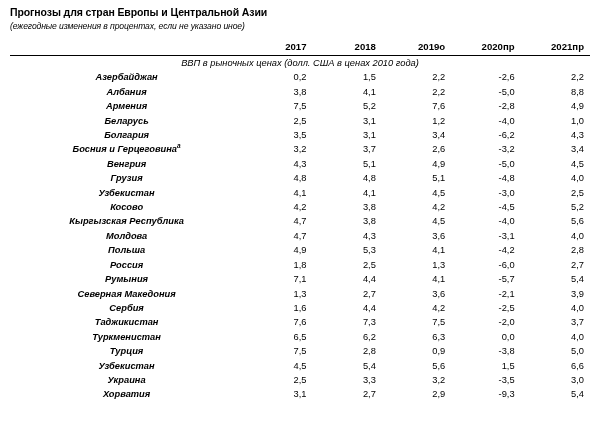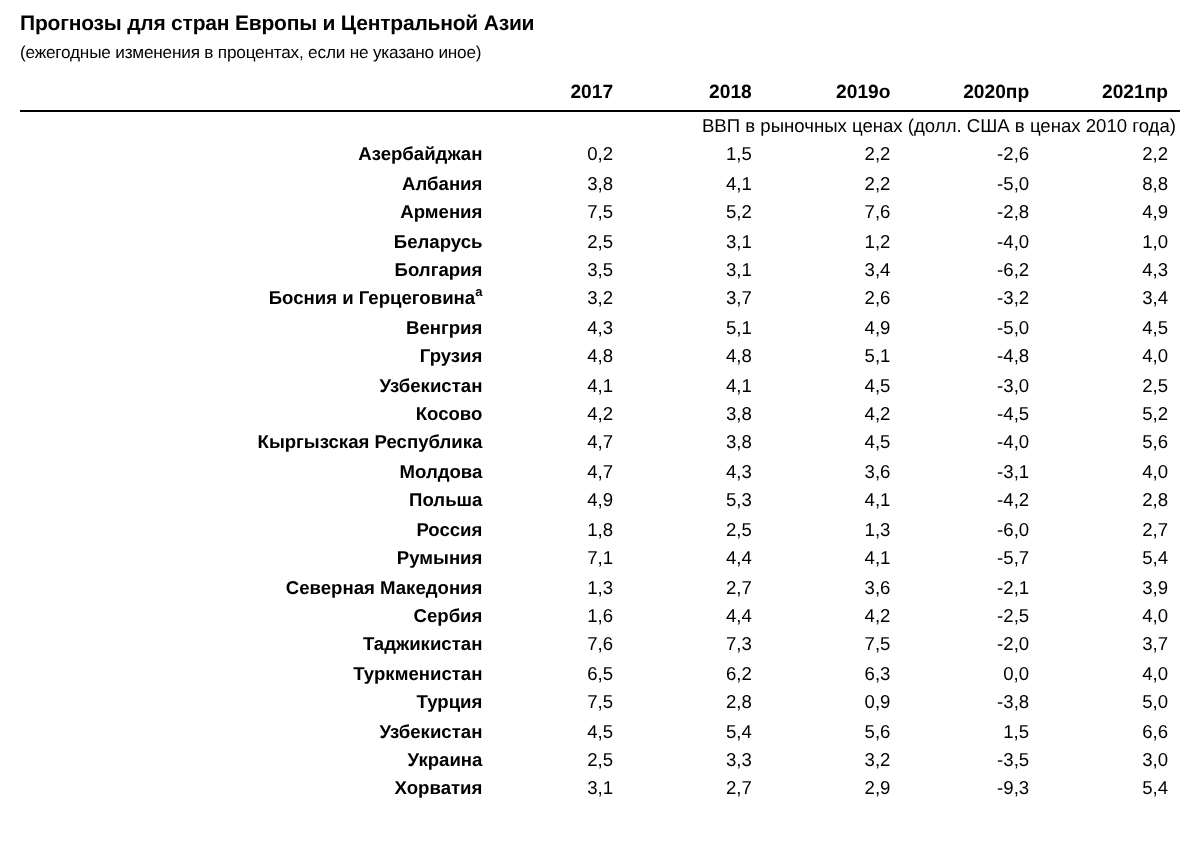--- a/index.html
+++ b/index.html
@@ -23,20 +23,21 @@
   }
   .title {
     font-size: 10.5px;
     font-weight: bold;
     line-height: 13px;
     margin: 0 0 1px 0;
     letter-spacing: -0.1px;
   }
   .subtitle {
     font-size: 8.6px;
+    font-style: italic;
     line-height: 12px;
     margin: 0 0 3px 0;
     letter-spacing: -0.1px;
   }
   table.data {
     border-collapse: collapse;
     width: 580px;
     table-layout: fixed;
     font-size: 9.3px;
   }
@@ -57,23 +58,24 @@
   }
   tbody td {
     padding: 0 6px 0 0;
     height: 14.4px;
     line-height: 14.4px;
     text-align: right;
     white-space: nowrap;
     overflow: hidden;
   }
   tbody td.label {
-    text-align: right;
+    text-align: center;
     padding-left: 2px;
     padding-right: 2px;
+    font-style: italic;
   }
   tbody tr.section td.label {
     font-weight: normal;
   }
   tbody tr.country td.label {
     font-weight: bold;
   }
   sup.fn {
     font-size: 6.5px;
     vertical-align: super;

